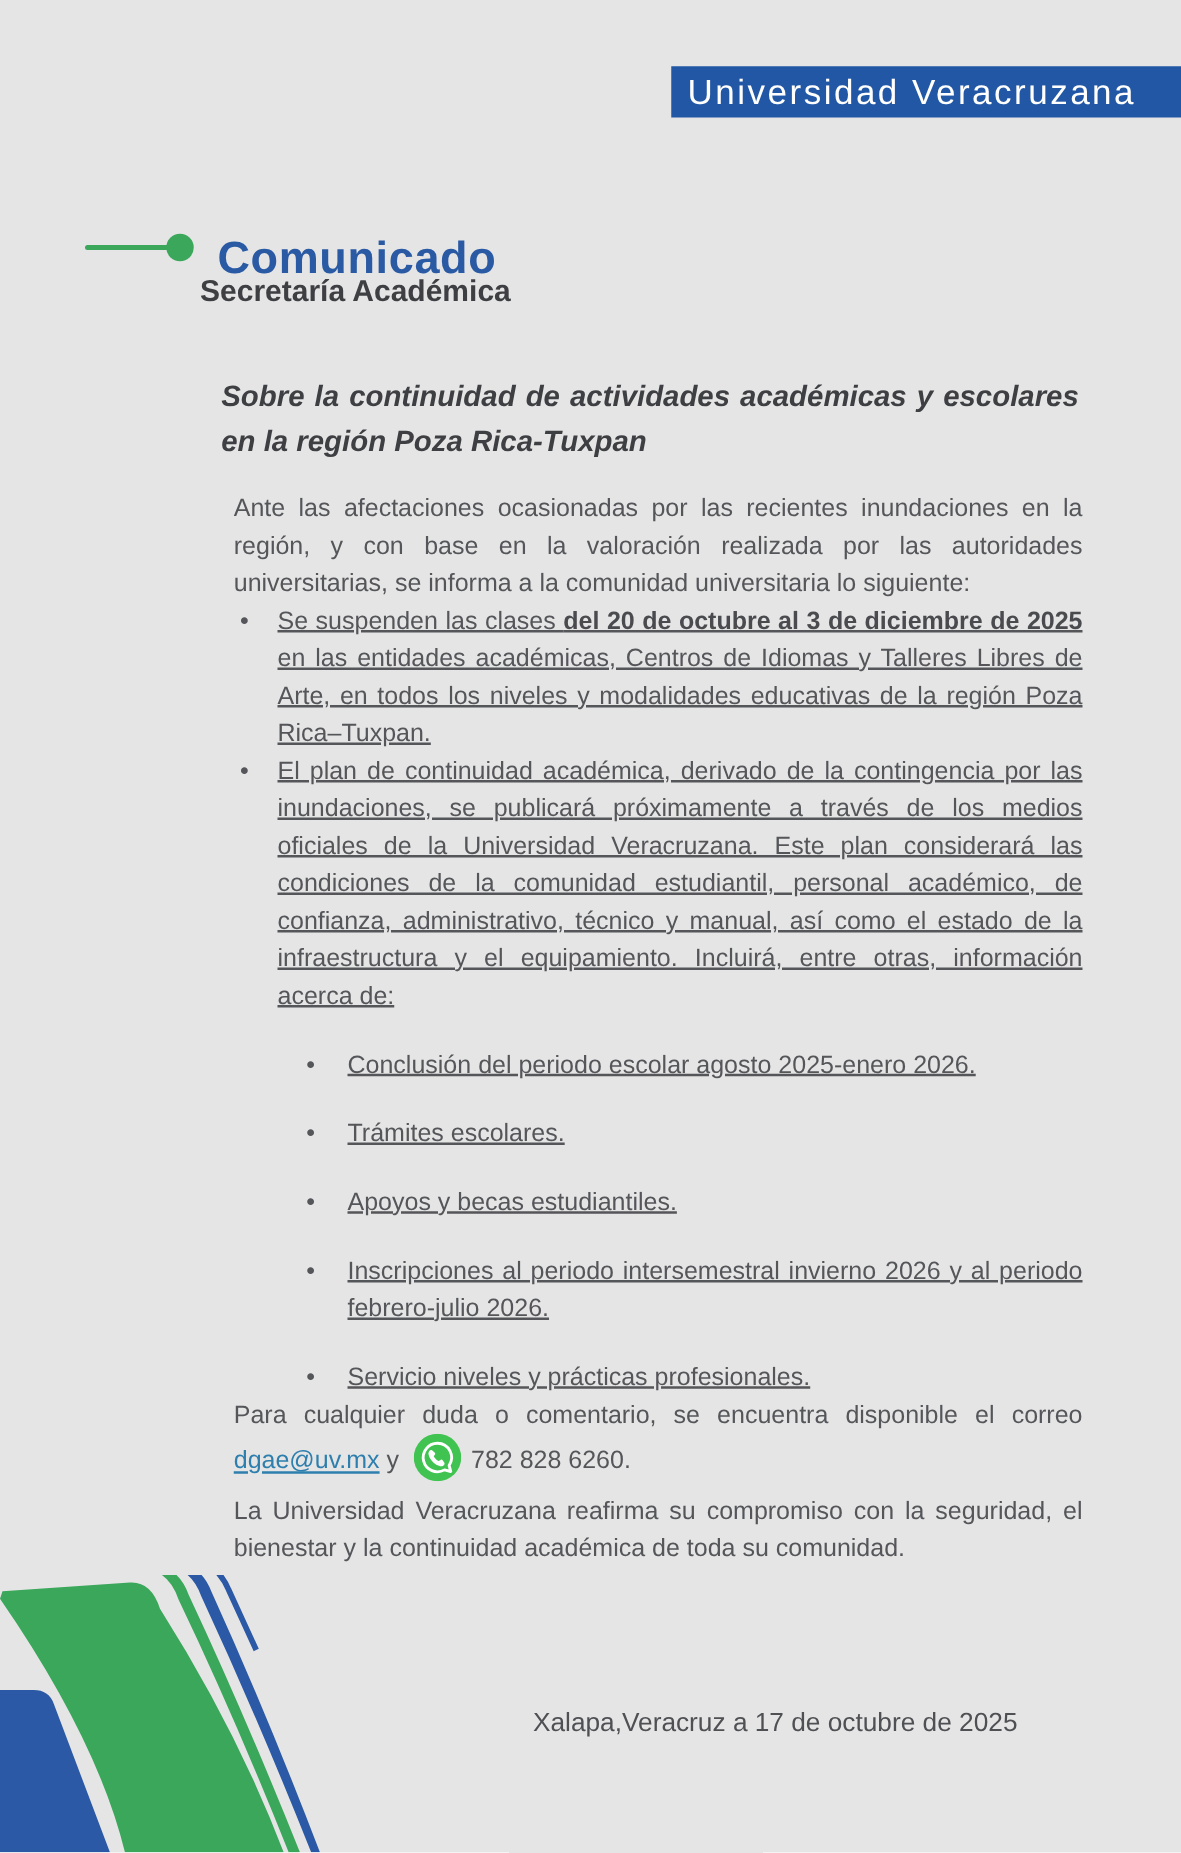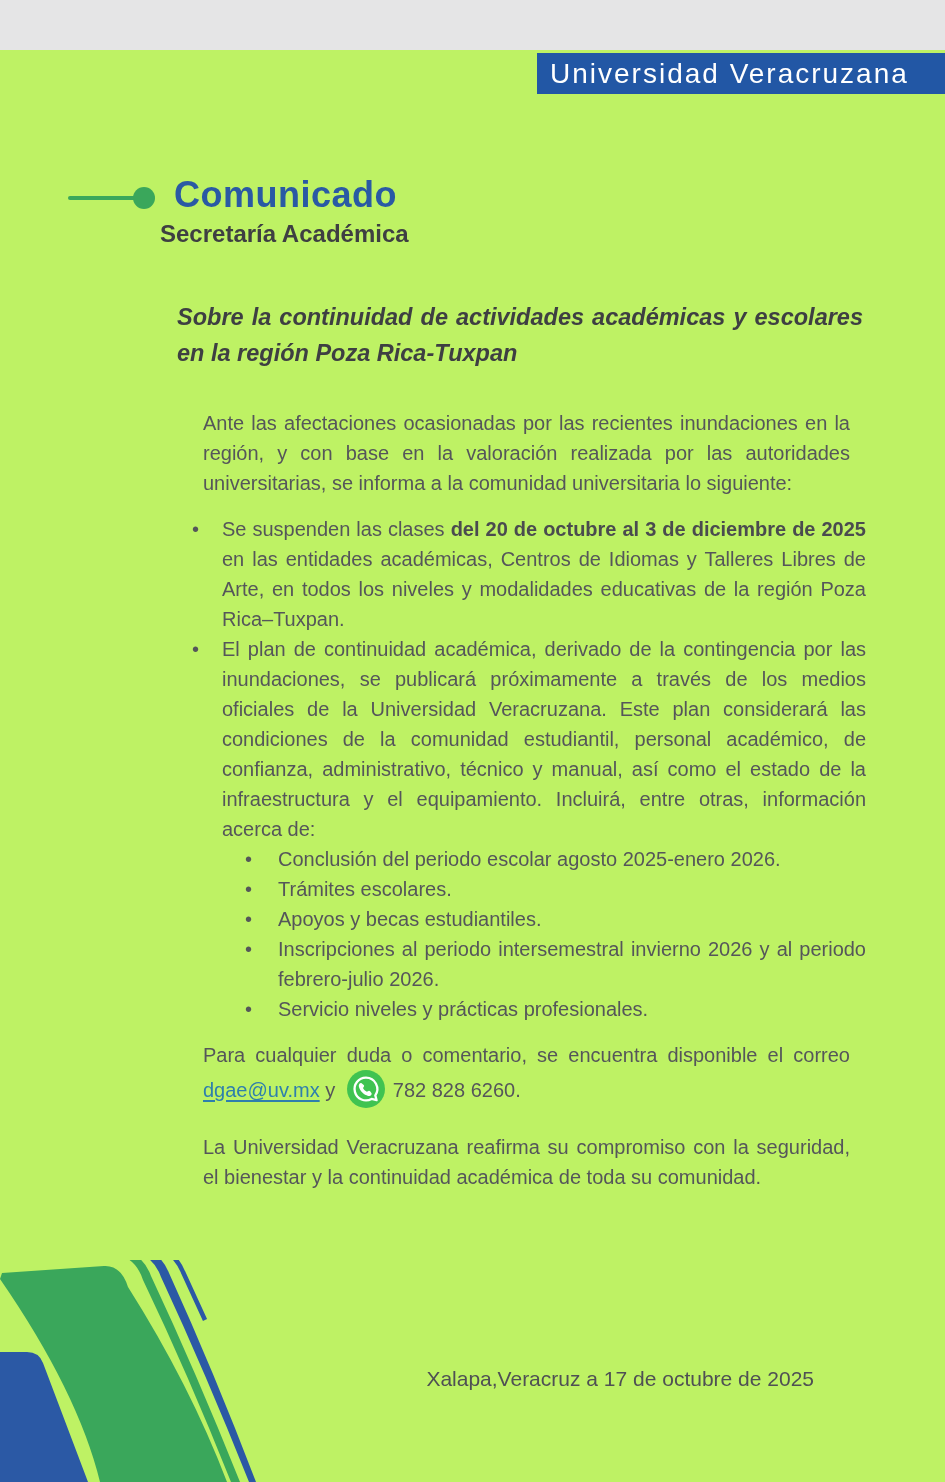--- a/index.html
+++ b/index.html
@@ -1,43 +1,43 @@
 <!DOCTYPE html>
 <html><head>
 <meta charset="utf-8">
 <style>
   html,body{margin:0;padding:0;background:#fff;}
   .page{
-    position:relative;width:945px;height:1482px;background:#bef264;
+    position:relative;width:945px;height:1482px;background:#e5e5e5;
     font-family:"Liberation Sans",sans-serif;color:#55565a;overflow:hidden;
   }
   .topbar{position:absolute;top:0;left:0;width:945px;height:50px;background:#e5e5e6;}
   .brandbar{
     position:absolute;top:53px;left:537px;right:0;height:41px;background:#2257a5;
     color:#ffffff;display:flex;align-items:center;padding-left:13px;box-sizing:border-box;
     font-size:28px;letter-spacing:2px;font-weight:400;
   }
   .accent-line{position:absolute;left:68px;top:196px;width:70px;height:4px;background:#3aa75b;border-radius:2px;}
   .accent-dot{position:absolute;left:133px;top:187px;width:22px;height:22px;border-radius:50%;background:#3aa75b;}
-  .page-title{position:absolute;left:174px;top:174px;font-size:36px;font-weight:bold;color:#2a5aa4;letter-spacing:0.5px;}
+  .page-title{position:absolute;left:174px;top:185px;font-size:36px;font-weight:bold;color:#2a5aa4;letter-spacing:0.5px;}
   .page-subtitle{position:absolute;left:160px;top:220px;font-size:24px;font-weight:bold;color:#3e3f42;}
   .subject{
     position:absolute;left:177px;top:299px;width:686px;
     font-size:23.5px;line-height:36px;font-weight:bold;font-style:italic;color:#3e3f42;
     text-align:justify;
   }
   .bodycol{
     position:absolute;left:187px;top:392px;width:679px;
     font-size:20px;line-height:30px;color:#55565a;text-align:justify;
   }
-  .bodycol p{margin:16px;}
-  ul.lvl1,ul.lvl2{list-style:none;margin:0;padding:0;}
+  .bodycol p{margin:0;}
+  ul.lvl1,ul.lvl2{list-style:none;margin:0;padding:0;text-decoration:underline;}
   ul.lvl1>li{position:relative;padding-left:35px;}
   ul.lvl1>li::before{content:"\2022";position:absolute;left:5px;top:0;color:#55565a;}
-  ul.lvl2>li{position:relative;padding-left:91px;}
+  ul.lvl2>li{position:relative;padding-left:91px;margin-top:25px;}
   ul.lvl2>li::before{content:"\2022";position:absolute;left:58px;top:0;color:#55565a;}
   .contact{margin-top:18px;}
   .email-link{color:#2e7fad;text-underline-offset:3px;}
   .wa-icon{display:inline-block;vertical-align:-11px;margin:0 8px 0 6px;}
   .closing{margin-top:24px;}
   .footer-block{
     position:absolute;top:1296px;right:131px;width:560px;text-align:right;
     font-size:21px;line-height:33px;color:#4f5054;white-space:pre-wrap;
   }
   .corner-svg{position:absolute;left:0;bottom:0;}

